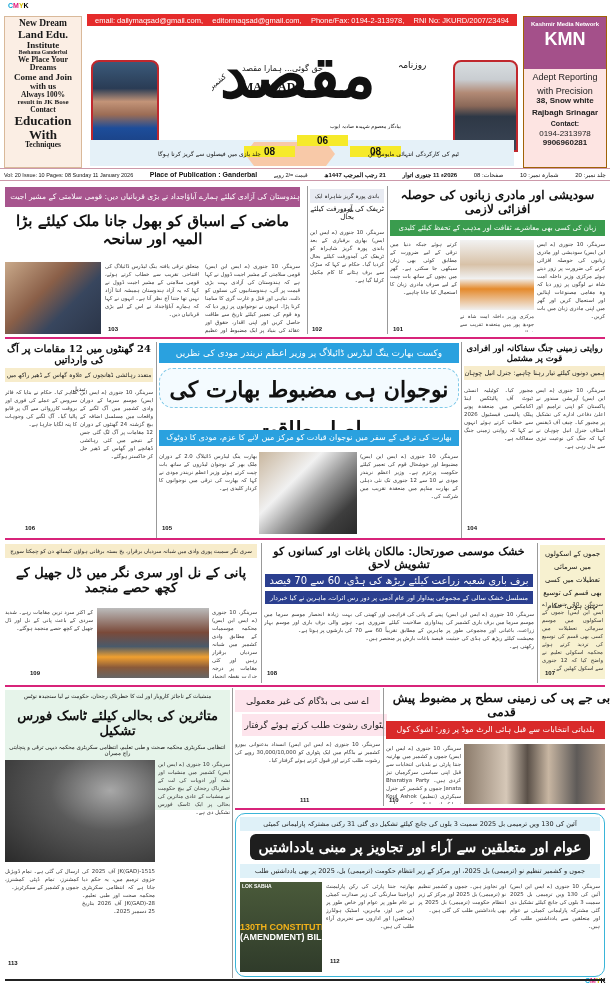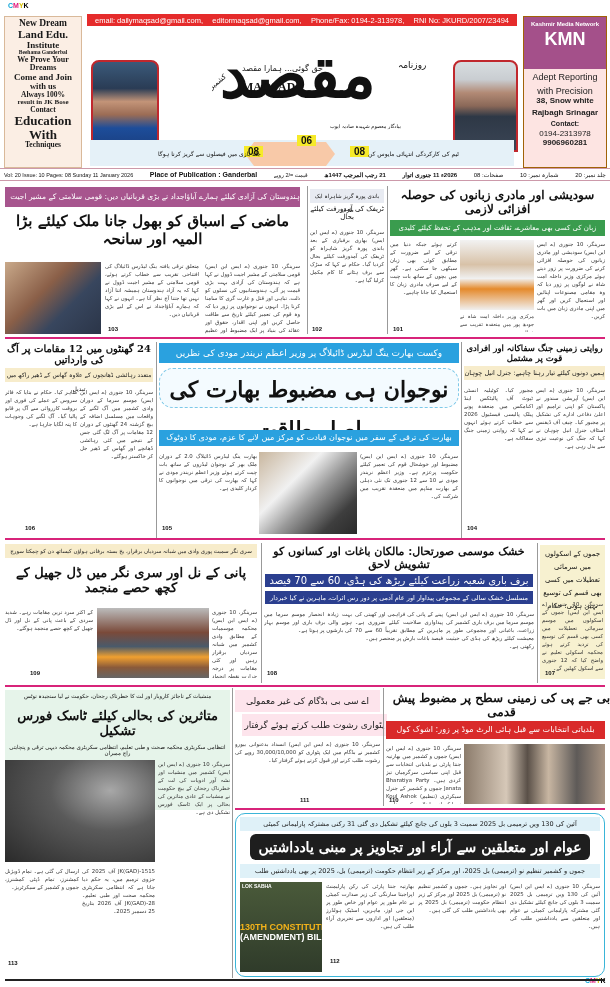--- a/index.html
+++ b/index.html
@@ -12,21 +12,21 @@
 .ad-left .l{display:block;line-height:1.05}
 .topbar{left:87px;top:14px;width:430px;height:12px;background:#e52b2b;color:#fff;font-size:7.5px;font-family:"Liberation Sans",sans-serif;display:flex;justify-content:space-between;align-items:center;padding:0 8px}
 .photo{border:2px solid #c0282d;border-radius:8px 8px 0 0;overflow:hidden}
 .photo-l{left:91px;top:60px;width:68px;height:92px;background:linear-gradient(180deg,#3b5a7a 0%,#2a3c55 30%,#c39478 45%,#9b6c55 60%,#1d4d9a 75%,#1a3d7d 100%)}
 .photo-r{left:453px;top:60px;width:65px;height:92px;background:linear-gradient(180deg,#d8dde0 0%,#c9cdd1 20%,#b28a75 35%,#8a6858 50%,#2e3846 62%,#3a4555 100%)}
 .kmn{left:523px;top:16px;width:84px;height:152px;border:1px solid #a16207}
 .kmn-top{height:52px;background:#a4508a;color:#fff;text-align:center;padding-top:4px}
 .kmn-bot{background:#fde4e2;height:98px;text-align:center;font-family:"Liberation Sans",sans-serif;color:#222;padding-top:3px}
 .index-strip{left:90px;top:140px;width:424px;height:26px;background:#e5f1f8}
 .index-hex{left:245px;top:142px;width:90px;height:24px;background:#f8c9a8;clip-path:polygon(10% 0,90% 0,100% 50%,90% 100%,10% 100%,0 50%)}
-.yel{background:#f6ea2a;font-weight:bold;font-family:"Liberation Sans",sans-serif;font-size:10px;padding:0 4px}
+.yel{background:#f6ea2a;font-weight:bold;font-family:"Liberation Sans",sans-serif;font-size:10px;padding:0 20px}
 .dateline{left:0;top:168px;width:610px;height:13px;border-top:1px solid #c9a;border-bottom:1px solid #c9a;font-size:7px;font-family:"Liberation Sans",sans-serif;display:flex;align-items:center;justify-content:space-between;padding:0 4px}
 .pinkline{height:2px;background:#d8247a}
 .purple-band{background:#a7558e;color:#fff;text-align:right;font-size:10px}
 .hl{font-family:"DejaVu Serif",serif;font-weight:bold;text-align:center;color:#111}
 .col-text{font-size:5.4px;line-height:8px;color:#333;text-align:justify;overflow:hidden}
 .band-blue{background:#2aa1df;color:#fff;text-align:center}
 .band-navy{background:#2b3f8f;color:#fff;text-align:center;border:1px solid #fff}
 .band-green{background:#3a9c4e;color:#fff;text-align:center}
 .band-red{background:#d92a2a;color:#fff;text-align:center}
 .band-cream{background:#f7eccb;text-align:center;color:#222}
@@ -40,21 +40,21 @@
 <body>
 
 <div class="abs cmyk" style="left:8px;top:2px"><span class="c">C</span><span class="m">M</span><span class="y">Y</span><span class="k">K</span></div>
 <div class="abs cmyk" style="left:585px;top:977px"><span class="c">C</span><span class="m">M</span><span class="y">Y</span><span class="k">K</span></div>
 
 <div class="abs ad-left">
   <span class="l" style="font-size:9.5px">New Dream</span>
   <span class="l" style="font-size:11px">Land Edu.</span>
   <span class="l" style="font-size:9px">Institute</span>
   <span class="l" style="font-size:5.5px">Beehama Ganderbal</span>
-  <span class="l" style="font-size:8px">We Prove Your</span>
+  <span class="l" style="font-size:8px">We Place Your</span>
   <span class="l" style="font-size:8px">Dreams</span>
   <span class="l" style="font-size:9px">Come  and Join</span>
   <span class="l" style="font-size:8.5px">with us</span>
   <span class="l" style="font-size:7.5px">Always 100%</span>
   <span class="l" style="font-size:7px">result in JK Bose</span>
   <span class="l" style="font-size:7.5px">Contact</span>
   <span class="l" style="font-size:13px">Education With</span>
   <span class="l" style="font-size:7.5px">Techniques</span>
 </div>
 

